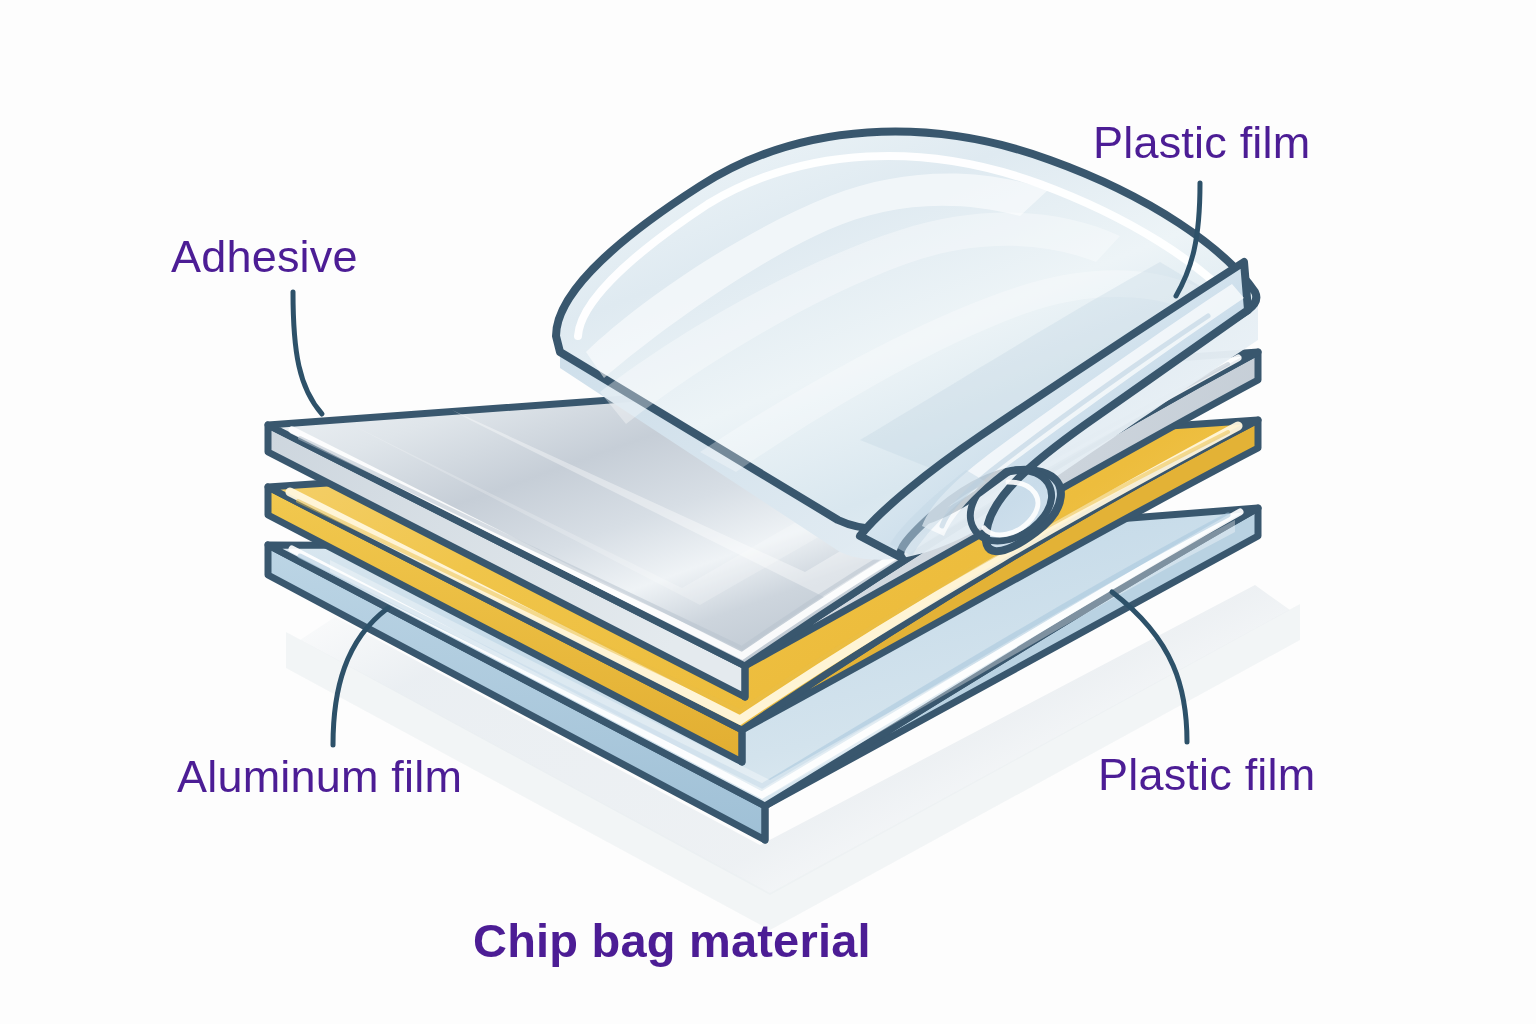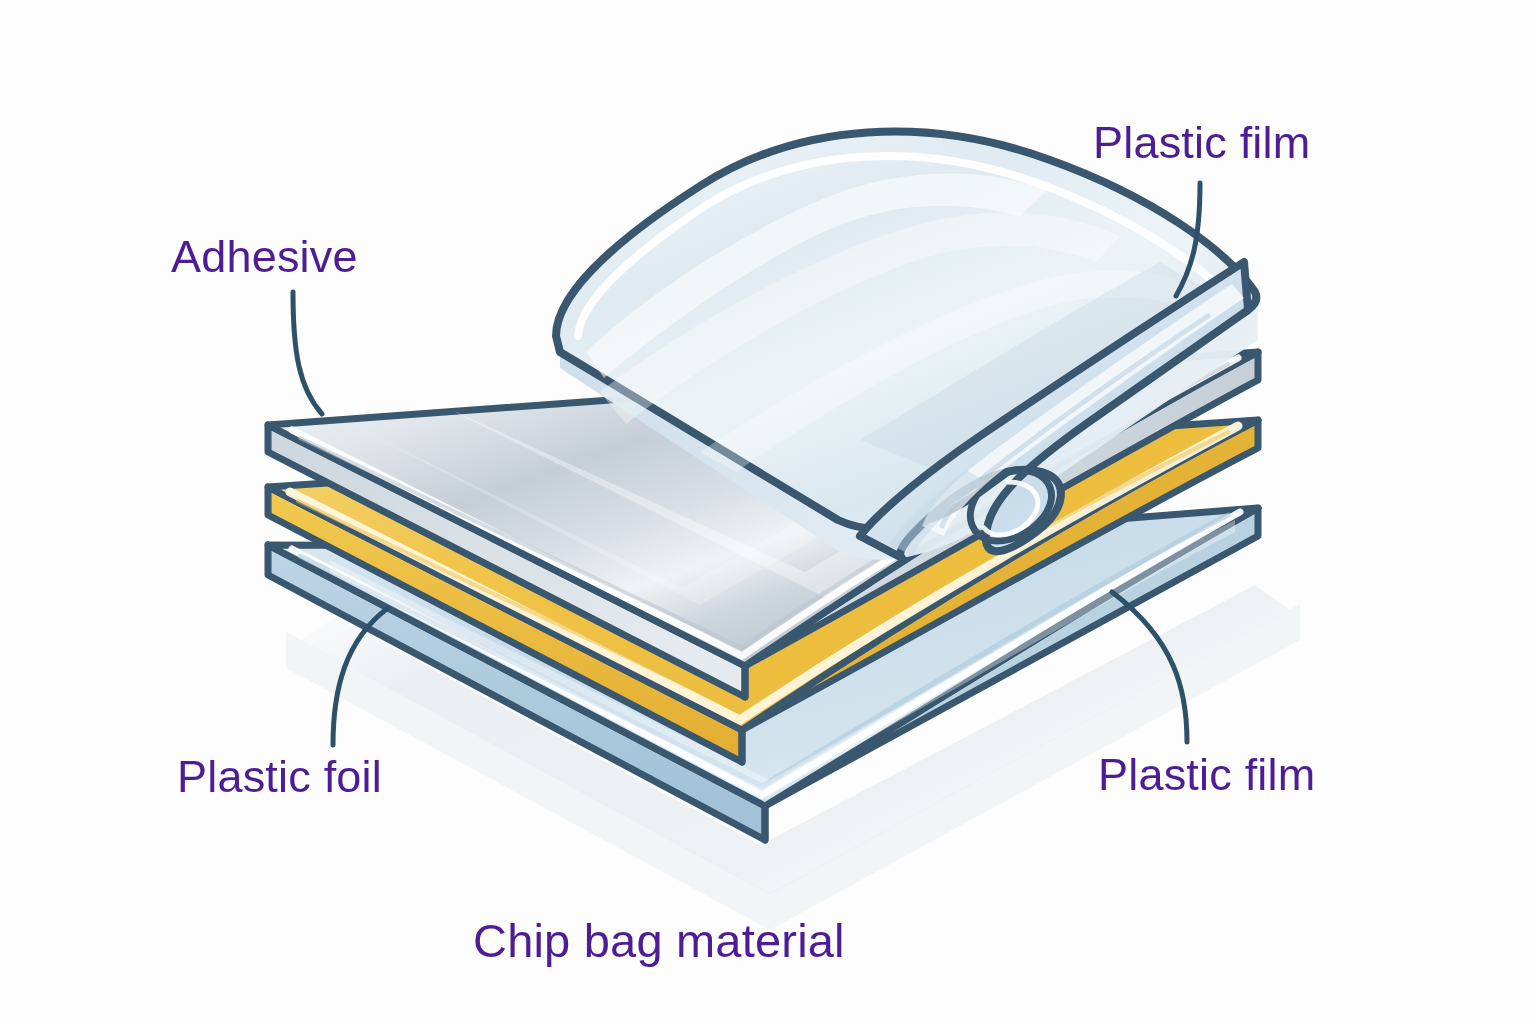--- a/index.html
+++ b/index.html
@@ -23,21 +23,21 @@
     letter-spacing:0.2px;
     -webkit-font-smoothing:antialiased;
   }
   .label-side{font-size:45px;}
   .caption{font-size:47px;}
 
   #lbl-plastic-top{left:1093px;top:117px;}
   #lbl-adhesive{left:171px;top:231px;}
   #lbl-aluminum{left:177px;top:751px;}
   #lbl-plastic-bottom{left:1098px;top:749px;}
-  #lbl-caption{left:473px;top:913px;}
+  #lbl-caption{left:473px;top:913px;font-weight:bold;}
 </style>
 </head>
 <body>
 
 <div id="stage">
 <svg viewBox="0 0 1536 1024" xmlns="http://www.w3.org/2000/svg">
   <defs>
 
     <linearGradient id="shadowGrad" x1="0" y1="0" x2="1" y2="0.6">
       <stop offset="0%" stop-color="#e9eef1" stop-opacity="0.0"></stop>
@@ -219,17 +219,17 @@
     <path d="M 333 745 C 333 690 345 640 388 608"></path>
     <path d="M 1187 742 C 1187 690 1175 640 1112 592"></path>
   </g>
 </svg>
 </div>
 
 <div class="label label-side" id="lbl-plastic-top">Plastic film</div>
 
 <div class="label label-side" id="lbl-adhesive">Adhesive</div>
 
-<div class="label label-side" id="lbl-aluminum">Plastic foil</div>
+<div class="label label-side" id="lbl-aluminum">Aluminum film</div>
 
 <div class="label label-side" id="lbl-plastic-bottom">Plastic film</div>
 
 <div class="label caption" id="lbl-caption">Chip bag material</div>
 
 </body></html>

